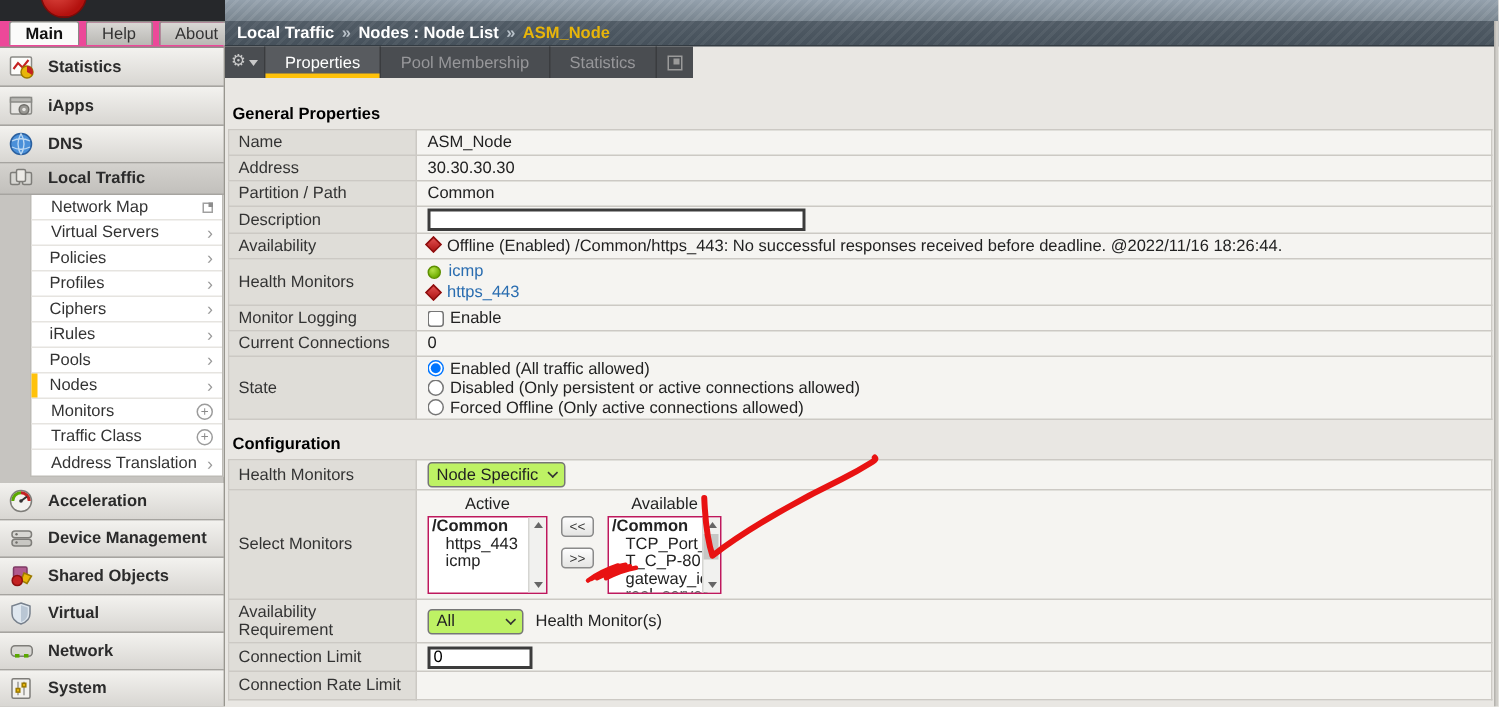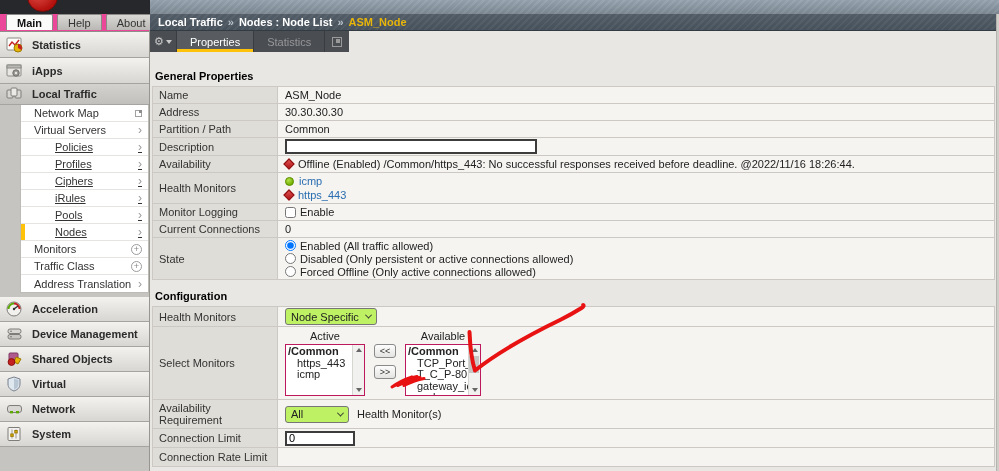--- a/index.html
+++ b/index.html
@@ -29,21 +29,21 @@
   .nav-item { height:25px; display:flex; align-items:center; gap:7px; padding-left:5px;
               background:linear-gradient(#f3f2ef,#d8d6d2); border-bottom:1px solid #a6a4a0;
               font-weight:bold; color:#2b2b2b; cursor:pointer; }
   .nav-item.active { background:linear-gradient(#d4d2ce,#c2c0bc); }
   .nav-item .nicon { width:20px; height:18px; flex:0 0 20px; display:flex; align-items:center; justify-content:center; }
 
   .submenu { margin-left:20px; width:129px; background:#ffffff; border:1px solid #bdbbb6; border-top:none; }
   .sm-item { position:relative; height:17px; display:flex; align-items:center; justify-content:space-between;
              padding:0 6px 0 13px; border-bottom:1px solid #e6e4e0; color:#333; cursor:pointer; }
   .sm-item:last-child { border-bottom:none; }
-  .sm-item.indent { padding-left:34px;text-decoration:underline; }
+  .sm-item.indent { padding-left:12px; }
   .sm-item.active::before { content:""; position:absolute; left:0; top:0; bottom:0; width:4px; background:#ffc20a; }
   .sm-arrow { color:#9a9a9a; font-size:12px; line-height:10px; }
   .sm-plus { width:11px; height:11px; border:1px solid #9c9c9c; border-radius:50%; color:#8a8a8a;
              font-size:9px; line-height:9px; text-align:center; }
   .sm-popout { width:7px; height:7px; border:1px solid #a0a0a0; position:relative; }
   .sm-popout::after { content:""; position:absolute; right:-1px; top:-1px; width:3px; height:3px; background:#8d8d8d; }
 
   
   .main { position:absolute; top:14px; left:150px; width:849px; height:457px; }
   .breadcrumb { height:17px; background:
@@ -174,20 +174,29 @@
       <span class="nicon">
         <svg width="18" height="16" viewBox="0 0 18 16">
             <rect x="1" y="2" width="14" height="11" rx="1" fill="#e7e6e3" stroke="#8a8a86"></rect>
             <rect x="1" y="2" width="14" height="3" fill="#b9b8b4" stroke="#8a8a86"></rect>
             <circle cx="10" cy="10" r="3.2" fill="#9a9994" stroke="#6f6e6a"></circle>
             <circle cx="10" cy="10" r="1.2" fill="#e7e6e3"></circle>
           </svg>
       </span>
       <span>iApps</span>
     </div>
+    <div class="nav-item">
+      <span class="nicon">
+        <svg width="18" height="16" viewBox="0 0 18 16">
+            <circle cx="8" cy="8" r="7" fill="#4a90d9" stroke="#2a5f9e"></circle>
+            <path d="M2,6 Q8,3 14,6 M2,10 Q8,13 14,10 M8,1 Q4,8 8,15 M8,1 Q12,8 8,15" fill="none" stroke="#bcd8f2" stroke-width="0.9"></path>
+          </svg>
+      </span>
+      <span>DNS</span>
+    </div>
     <div class="nav-item active" style="height:21px">
       <span class="nicon">
         <svg width="18" height="16" viewBox="0 0 18 16">
             <rect x="1" y="4" width="6" height="8" rx="1" fill="#d8d7d3" stroke="#7e7d79"></rect>
             <rect x="9" y="4" width="6" height="8" rx="1" fill="#d8d7d3" stroke="#7e7d79"></rect>
             <rect x="5" y="2" width="6" height="8" rx="1" fill="#eceae6" stroke="#7e7d79"></rect>
           </svg>
       </span>
       <span>Local Traffic</span>
     </div>
@@ -318,20 +327,23 @@
     </div>
 
     <div class="tabbar">
       <div class="tabblock">
         <div class="gear-cell">
           <span class="gear-glyph">⚙</span>
           <span class="caret-down"></span>
         </div>
         <div class="ptab active">
           <span>Properties</span>
+        </div>
+        <div class="ptab">
+          <span>Pool Membership</span>
         </div>
         <div class="ptab">
           <span>Statistics</span>
         </div>
         <div class="popout-cell">
           <span class="popout-ico"></span>
         </div>
       </div>
     </div>
 

